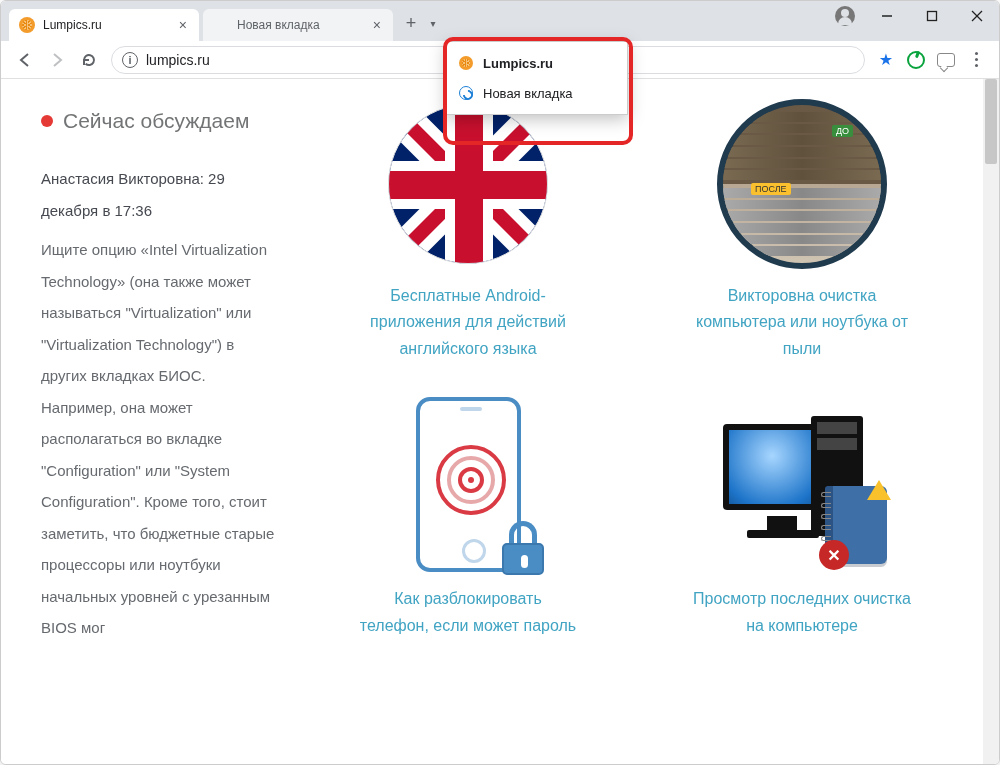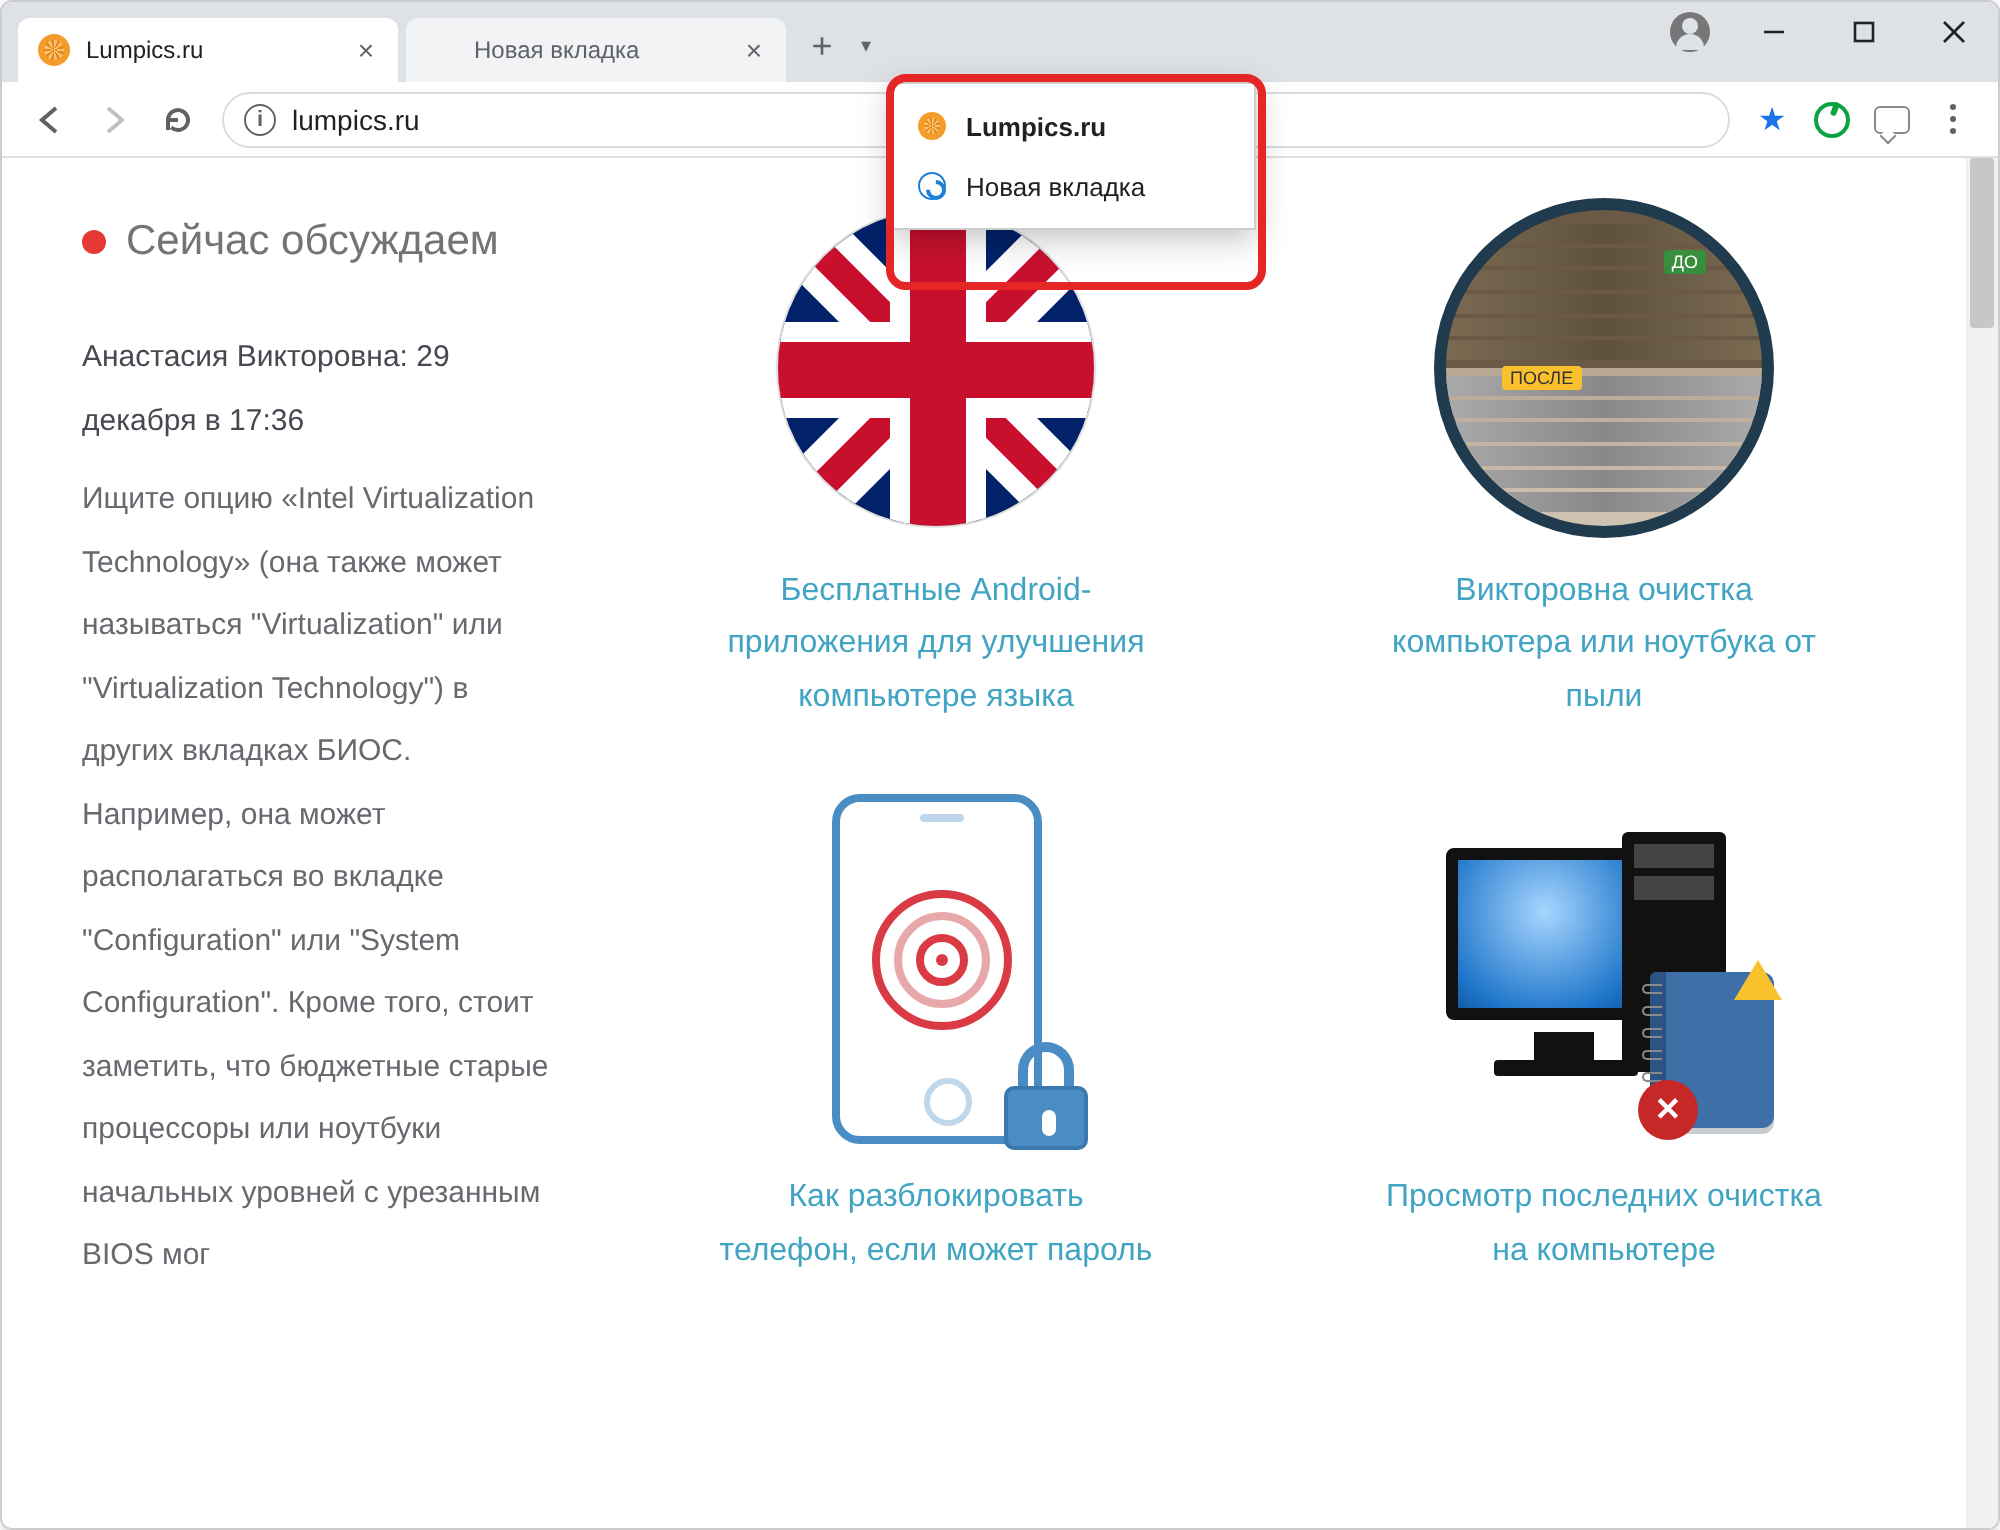--- a/index.html
+++ b/index.html
@@ -323,21 +323,21 @@
             <div class="wd1"></div>
               <div class="wd2"></div>
             <div class="rd1"></div>
               <div class="rd2"></div>
             <div class="wh cv"></div>
               <div class="wh ch"></div>
             <div class="rc rcv"></div>
               <div class="rc rch"></div>
           </div>
         </div>
-        <div class="cap">Бесплатные Android-приложения для улучшения компьютере языка</div>
+        <div class="cap">Бесплатные Android-приложения для действий английского языка</div>
       </div>
 
       <div class="card">
         <div class="img">
           <div class="clean-img">
             <div class="fins1">
                 <div class="fin"></div>
                 <div class="fin"></div>
                 <div class="fin"></div>
                 <div class="fin"></div>

